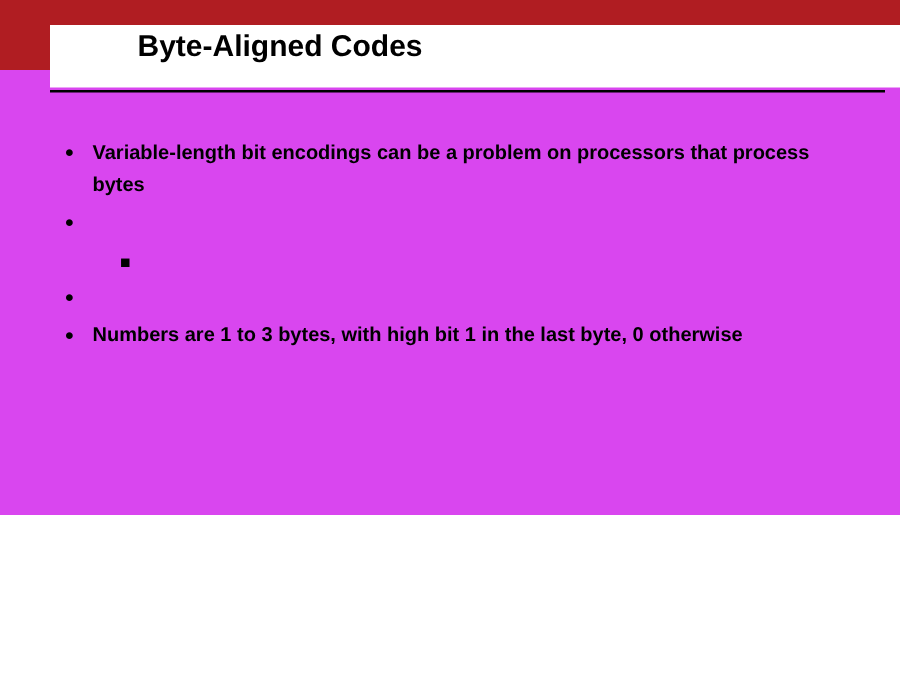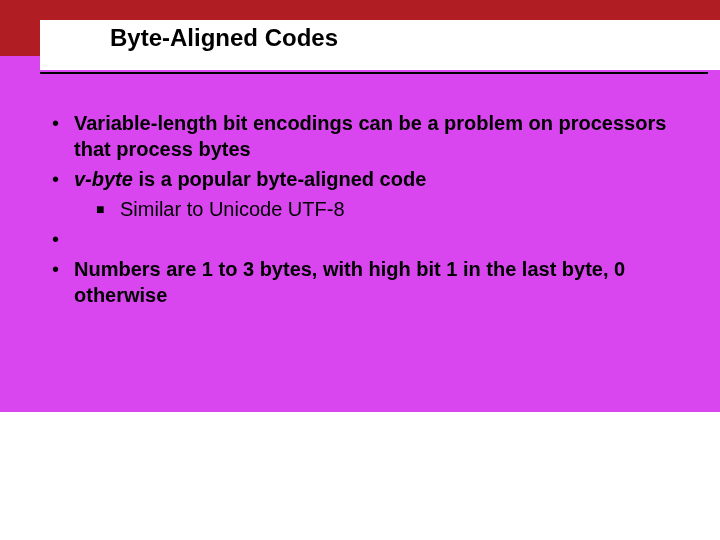--- a/index.html
+++ b/index.html
@@ -63,21 +63,21 @@
   }
   .bullet-l1 .dot {
     width: 22px;
     flex: 0 0 22px;
     font-size: 20px;
     line-height: 26px;
     text-align: left;
     color: #000;
   }
   .bullet-l1 .txt {
-    font-size: 20px;
+    font-size: 16px;
     line-height: 26px;
     font-weight: bold;
     color: #000;
   }
   .bullet-l2 {
     display: flex;
     align-items: flex-start;
     margin-left: 44px;
     margin-bottom: 4px;
   }
@@ -108,26 +108,24 @@
 
   <div class="content">
 
     <div class="bullet-l1">
       <div class="dot">•</div>
       <div class="txt">Variable-length bit encodings can be a problem on processors that process bytes</div>
     </div>
 
     <div class="bullet-l1">
       <div class="dot">•</div>
-      <div class="txt"><span class="italic">v-byte</span><span> is a popular byte-aligned code</span></div>
     </div>
 
     <div class="bullet-l2">
       <div class="sq">■</div>
-      <div class="txt">Similar to Unicode UTF-8</div>
     </div>
 
     <div class="bullet-l1">
       <div class="dot">•</div>
     </div>
 
     <div class="bullet-l1">
       <div class="dot">•</div>
       <div class="txt">Numbers are 1 to 3 bytes, with high bit 1 in the last byte, 0 otherwise</div>
     </div>

